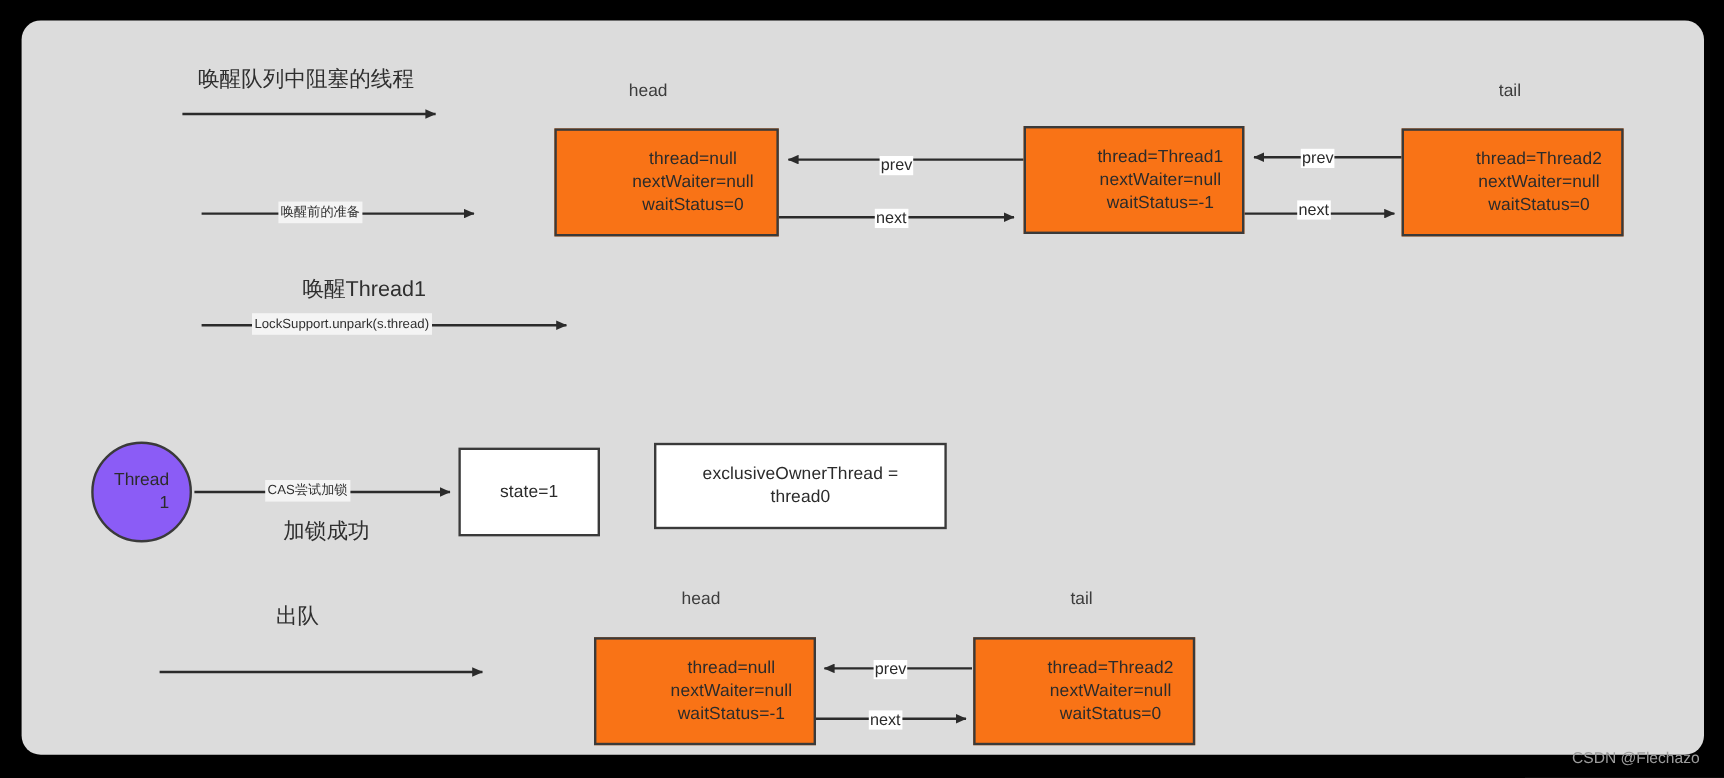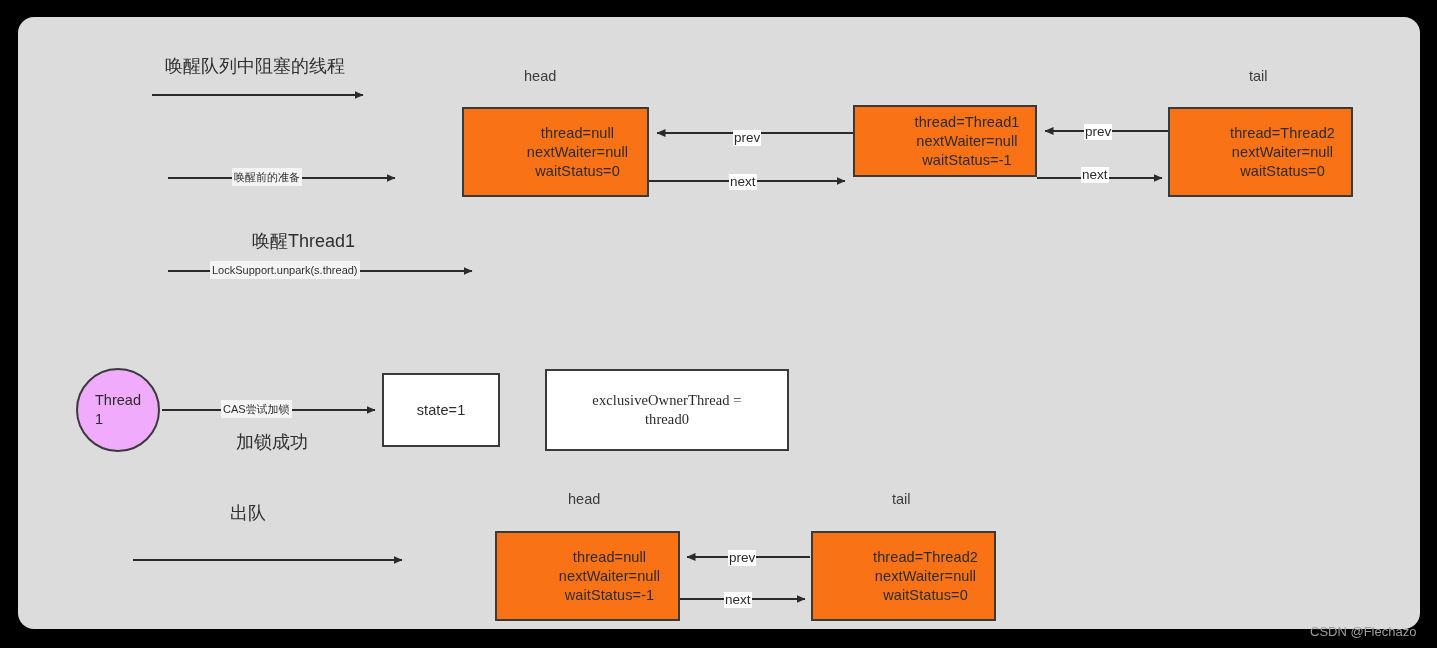--- a/index.html
+++ b/index.html
@@ -46,25 +46,25 @@
     padding-left: 44px;
   }
   .node.white {
     background: #ffffff;
   }
   .circle {
     position: absolute;
     box-sizing: border-box;
     border: 2px solid #3a3a3a;
     border-radius: 50%;
-    background: #f0abfc;
+    background: #8b5cf6;
     display: flex;
     align-items: center;
     justify-content: center;
-    text-align: left;
+    text-align: right;
     color: #2b2b2b;
     font-size: 14.5px;
     line-height: 19px;
   }
   .caption {
     position: absolute;
     color: #3c3c3c;
     font-size: 14.5px;
     white-space: nowrap;
     text-align: center;
@@ -160,21 +160,21 @@
   <div class="caption" style="left:1249px; top:68px;">tail</div>
 
   <div class="node orange" style="left:462px; top:107px; width:187px; height:90px;">
     <div>
       <span class="cell-line">thread=null</span>
       <span class="cell-line">nextWaiter=null</span>
       <span class="cell-line">waitStatus=0</span>
     </div>
   </div>
 
-  <div class="node orange" style="left:853px; top:105px; width:184px; height:72px;">
+  <div class="node orange" style="left:853px; top:105px; width:184px; height:90px;">
     <div>
       <span class="cell-line">thread=Thread1</span>
       <span class="cell-line">nextWaiter=null</span>
       <span class="cell-line">waitStatus=-1</span>
     </div>
   </div>
 
   <div class="node orange" style="left:1168px; top:107px; width:185px; height:90px;">
     <div>
       <span class="cell-line">thread=Thread2</span>
@@ -196,21 +196,21 @@
   </div>
 
   <div class="on-line-label" style="left:221px; top:400px;">CAS尝试加锁</div>
 
   <div class="flow-label" style="left:236px; top:430px;">加锁成功</div>
 
   <div class="node white" style="left:382px; top:373px; width:118px; height:74px;">
     <span>state=1</span>
   </div>
 
-  <div class="node white" style="left:545px; top:369px; width:244px; height:82px;font-family:Liberation Serif, serif;">
+  <div class="node white" style="left:545px; top:369px; width:244px; height:72px;">
     <div>
       <span class="cell-line">exclusiveOwnerThread =</span>
       <span class="cell-line">thread0</span>
     </div>
   </div>
 
   <div class="flow-label" style="left:230px; top:501px;">出队</div>
 
   <div class="caption" style="left:568px; top:491px;">head</div>
 

